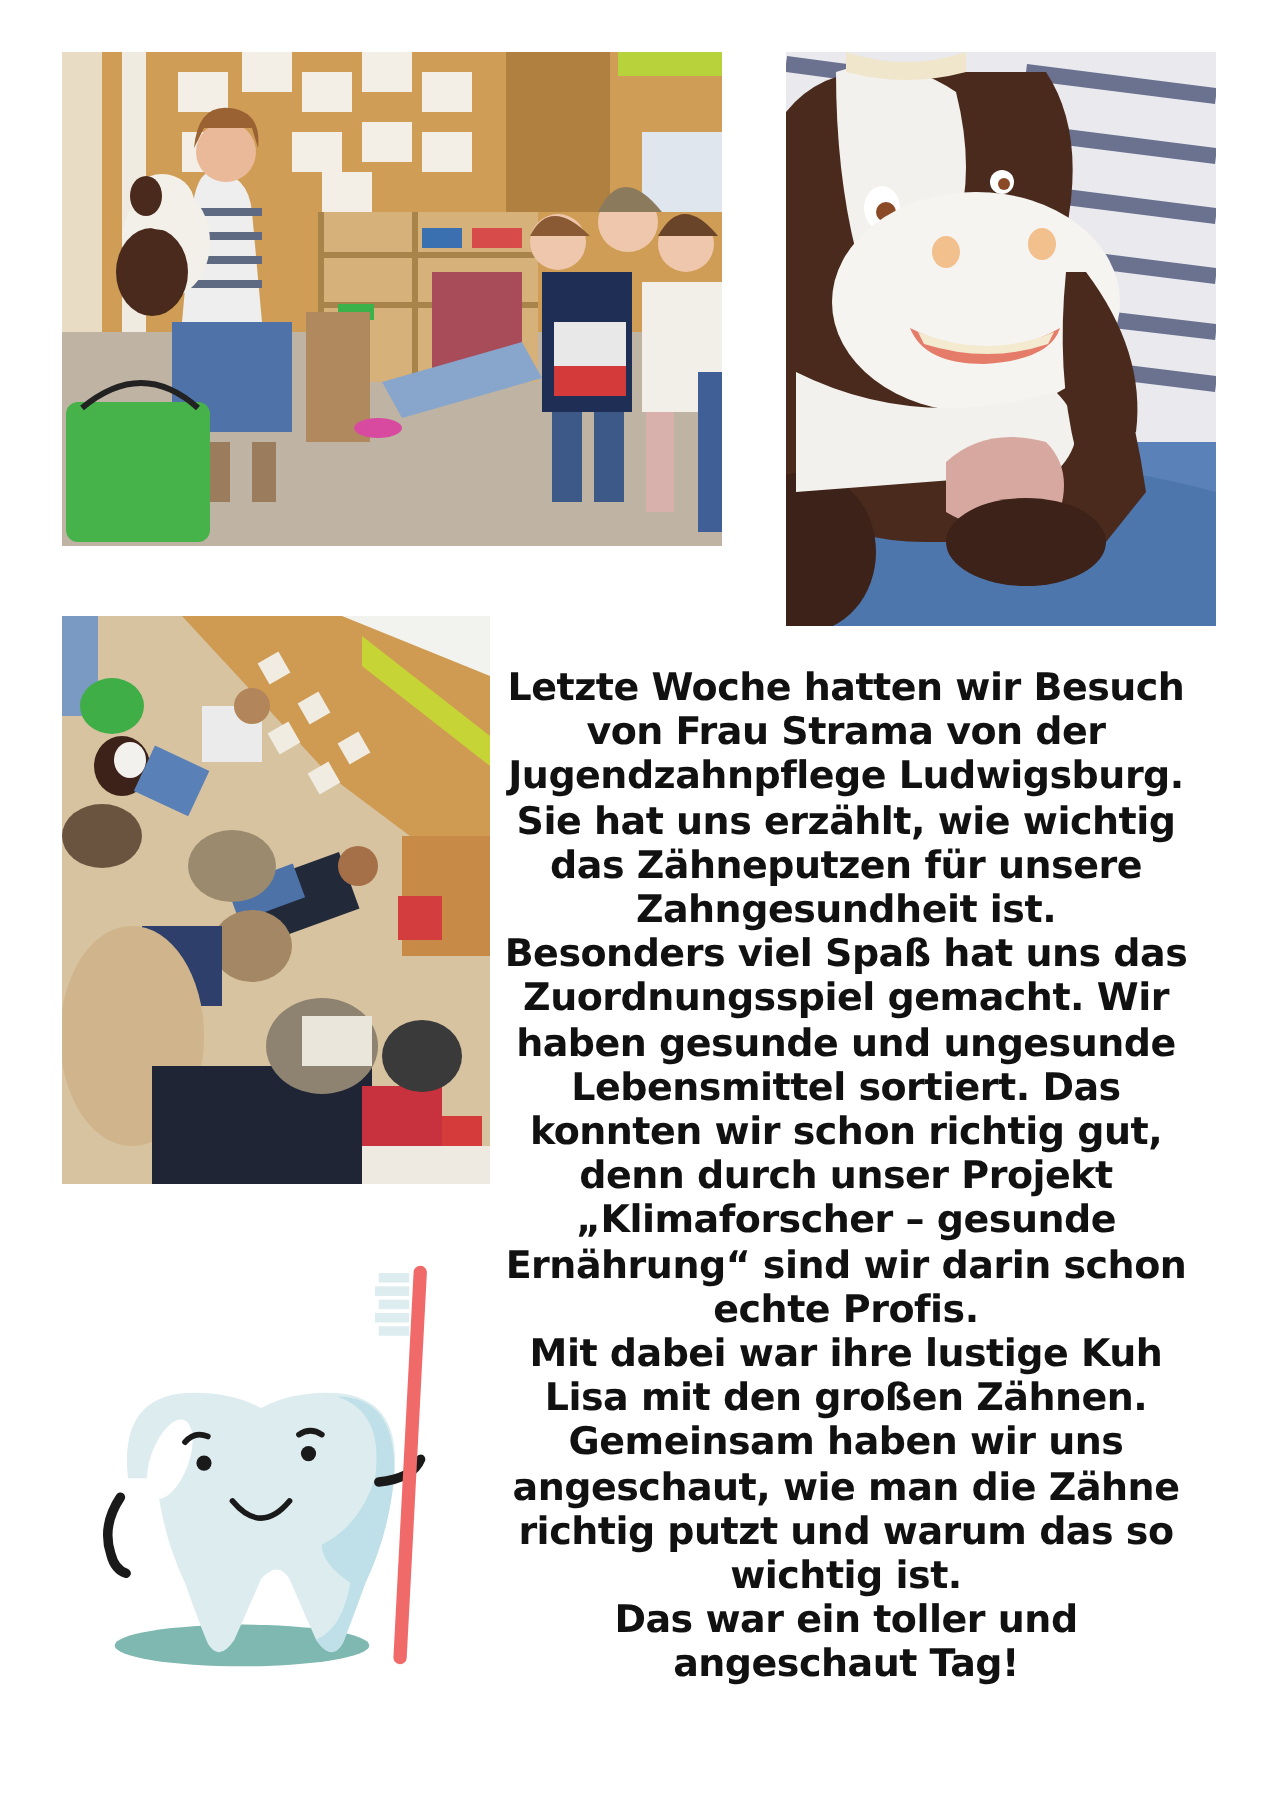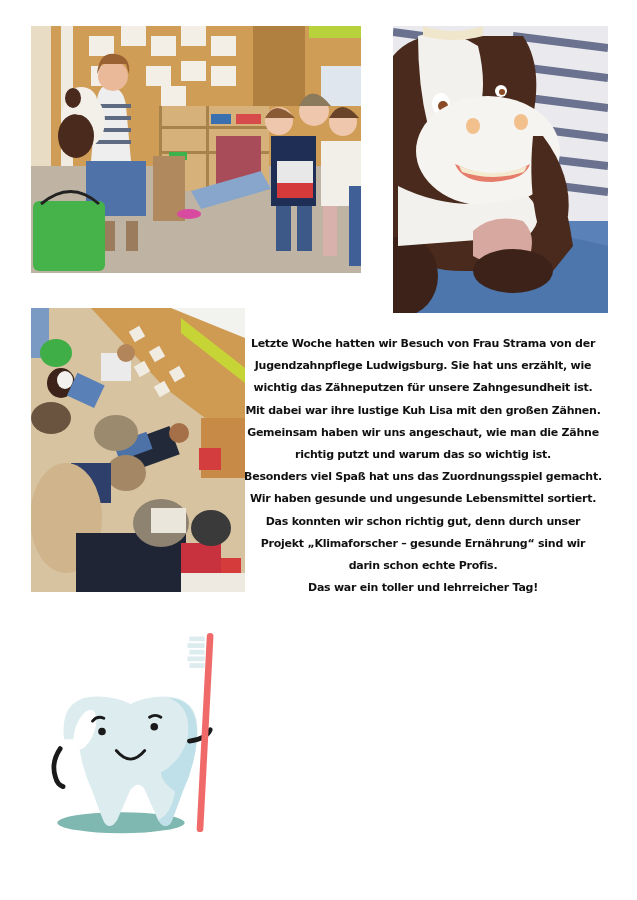--- a/index.html
+++ b/index.html
@@ -8,21 +8,21 @@
     font-family: "DejaVu Sans", "Liberation Sans", sans-serif;
   }
   .photo { position: absolute; overflow: hidden; background: #ccc; }
   .photo svg { width: 100%; height: 100%; display: block; }
   #photo-classroom { left: 31px; top: 26px; width: 330px; height: 247px; }
   #photo-cow { left: 393px; top: 26px; width: 215px; height: 287px; }
   #photo-circle { left: 31px; top: 308px; width: 214px; height: 284px; }
   .story {
     position: absolute; left: 244px; top: 333px; width: 358px;
     text-align: center; color: #111111; font-weight: bold;
-    font-size: 11px; line-height: 22.2px; letter-spacing: -0.25px;
+    font-size: 19px; line-height: 22.2px; letter-spacing: -0.25px;
   }
   .story p { margin: 0; }
   #tooth-illustration { position: absolute; left: 45px; top: 622px; width: 190px; height: 220px; }
 </style>
 </head>
 <body>
 
 <div class="photo" id="photo-classroom" title="Visitor with cow puppet sitting with laughing children in a kindergarten room">
   <svg viewBox="0 0 330 247" preserveAspectRatio="none">
     <rect width="330" height="247" fill="#c9994f"></rect>
@@ -161,23 +161,23 @@
     <rect x="150" y="235" width="40" height="35" fill="#c8323e"></rect>
     <ellipse cx="180" cy="220" rx="20" ry="18" fill="#3a3a3a"></ellipse>
     <rect x="120" y="200" width="35" height="25" fill="#eae6dc"></rect>
     <rect x="190" y="250" width="20" height="25" fill="#d63b3b"></rect>
     <rect x="150" y="265" width="64" height="19" fill="#eeeae2"></rect>
   </svg>
 </div>
 
 <div class="story">
   <p>Letzte Woche hatten wir Besuch von Frau Strama von der Jugendzahnpflege Ludwigsburg. Sie hat uns erzählt, wie wichtig das Zähneputzen für unsere Zahngesundheit ist.</p>
+  <p>Besonders viel Spaß hat uns das Zuordnungsspiel gemacht. Wir haben gesunde und ungesunde Lebensmittel sortiert. Das konnten wir schon richtig gut, denn durch unser Projekt „Klimaforscher – gesunde Ernährung“ sind wir darin schon echte Profis.</p>
   <p>Mit dabei war ihre lustige Kuh Lisa mit den großen Zähnen. Gemeinsam haben wir uns angeschaut, wie man die Zähne richtig putzt und warum das so wichtig ist.</p>
-  <p>Besonders viel Spaß hat uns das Zuordnungsspiel gemacht. Wir haben gesunde und ungesunde Lebensmittel sortiert. Das konnten wir schon richtig gut, denn durch unser Projekt „Klimaforscher – gesunde Ernährung“ sind wir darin schon echte Profis.</p>
-  <p>Das war ein toller und lehrreicher Tag!</p>
+  <p>Das war ein toller und angeschaut Tag!</p>
 </div>
 
 <div id="tooth-illustration">
   <svg viewBox="0 0 200 225" width="190" height="220">
     <ellipse cx="80" cy="208" rx="67" ry="11" fill="#7fb8b0"></ellipse>
     <path d="M20 120 q-5 -45 35 -45 q20 0 35 8 q15 -8 35 -8 q40 0 35 45 q-3 30 -15 55 q-8 22 -12 32 q-6 10 -14 -2 q-8 -18 -14 -32 q-6 -10 -15 0 q-6 14 -14 32 q-8 12 -14 2 q-5 -12 -12 -32 q-12 -25 -15 -55 z" fill="#dcecef"></path>
     <path d="M150 120 q5 -35 -20 -43 q32 0 30 43 q-3 30 -15 55 q-8 22 -12 32 q-6 10 -14 -2 q14 -6 18 -30 q-15 -10 -15 -20 q20 -10 28 -35 z" fill="#bfe0e8"></path>
     <ellipse cx="42" cy="110" rx="10" ry="22" fill="#ffffff" transform="rotate(20 42 110)"></ellipse>
     <path d="M16 130 q-10 15 -5 30 q2 8 8 10" stroke="#1a1a1a" stroke-width="5" fill="none" stroke-linecap="round"></path>
     <path d="M50 101 q5 -6 12 -3" stroke="#1a1a1a" stroke-width="3" fill="none" stroke-linecap="round"></path>

